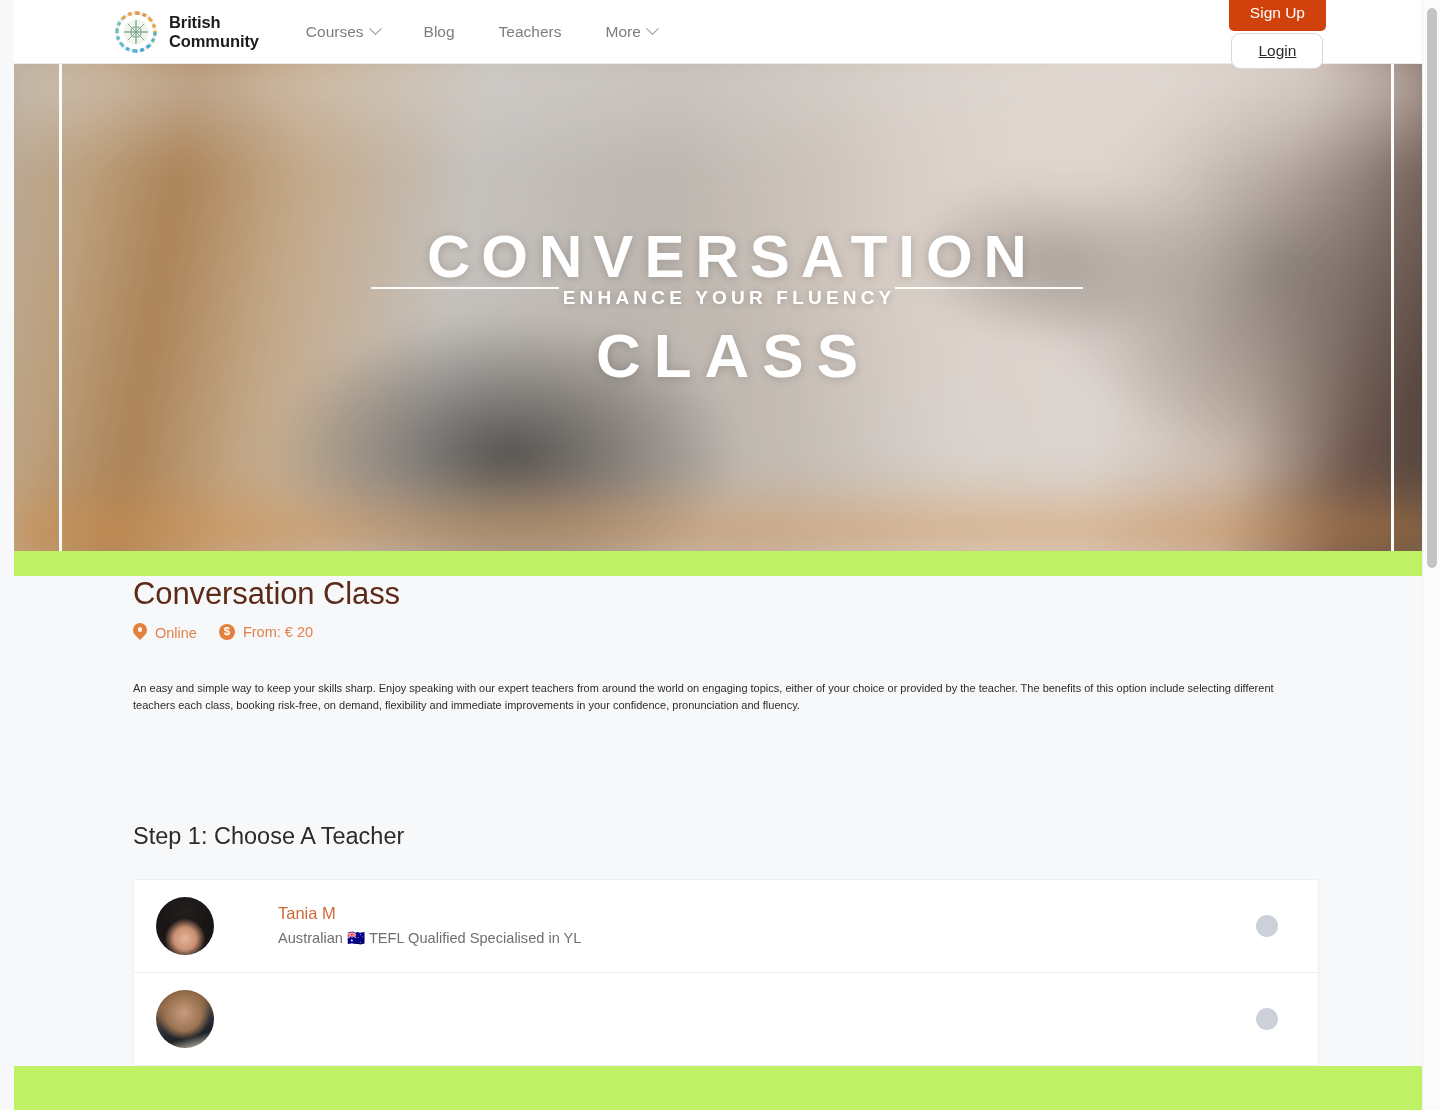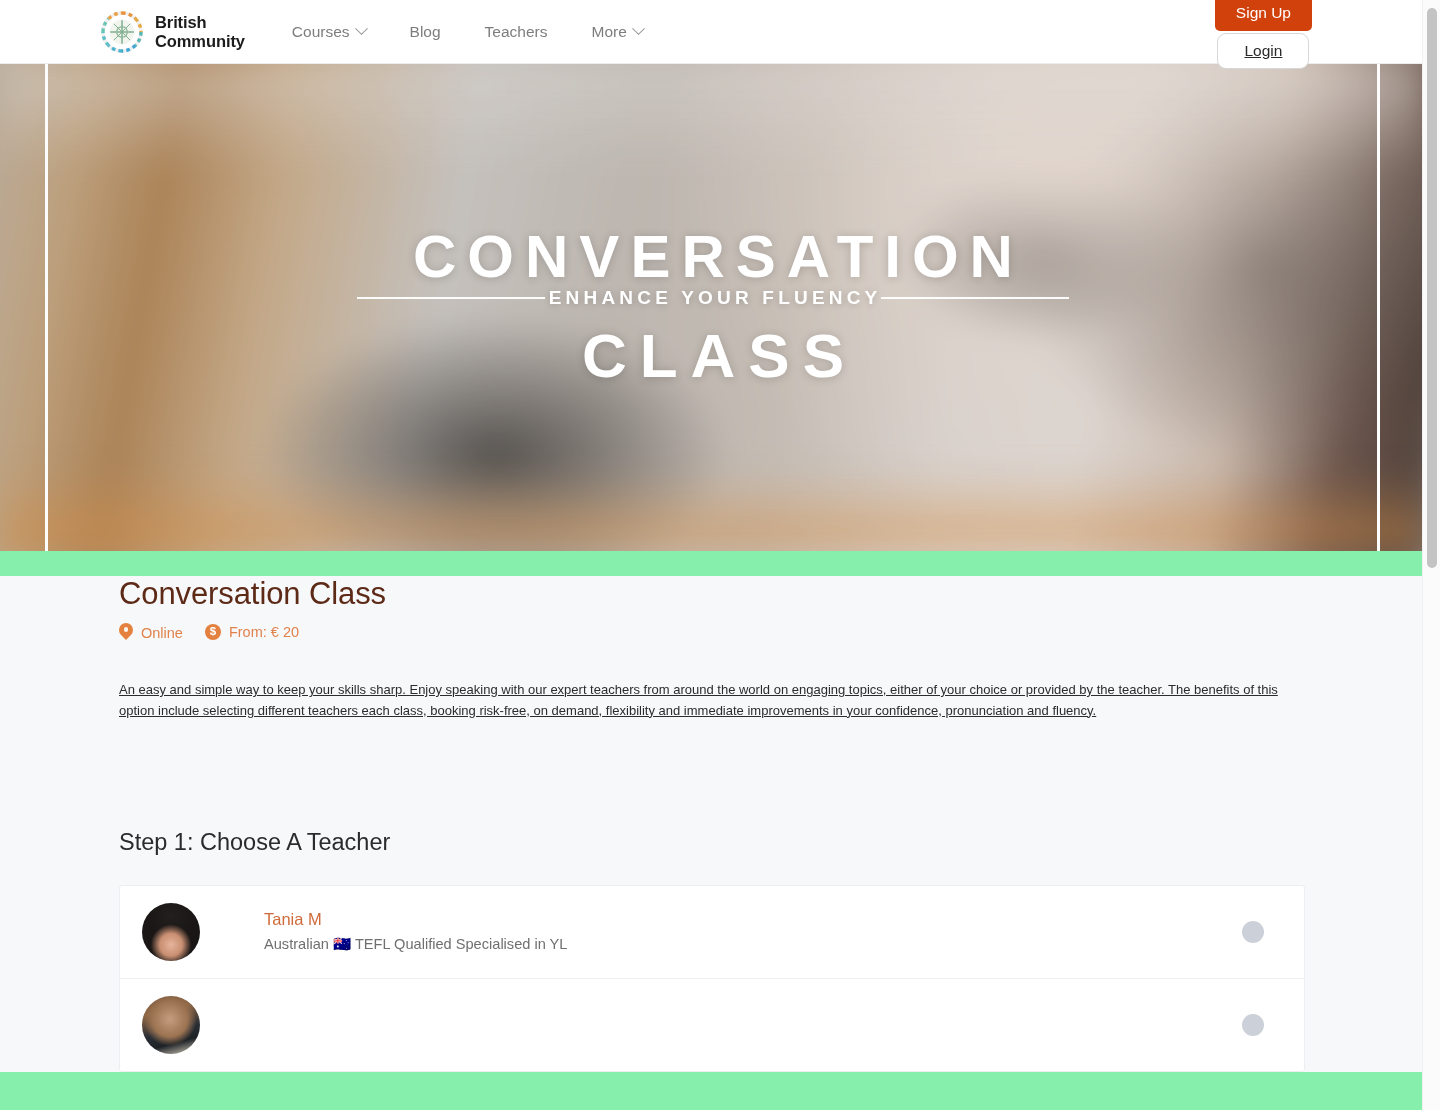--- a/index.html
+++ b/index.html
@@ -16,25 +16,25 @@
     position: relative;
     width: 1440px;
     height: 1110px;
     overflow: hidden;
     background: #f7f8fa;
   }
 
   
   .page {
     position: absolute;
-    left: 0; top: 0;
+    left: 14px; top: 0;
     width: 1422px;
     height: 1110px;
     overflow: hidden;
-    background: #86efac;
+    background: #bef264;
   }
 
   
   .header {
     position: relative;
     height: 64px;
     background: #ffffff;
     border-bottom: 1px solid #ececec;
     display: flex;
     align-items: center;
@@ -176,21 +176,20 @@
     color: #ffffff;
     font-size: 60px;
     font-weight: 700;
     letter-spacing: 11px;
     line-height: 1;
     text-indent: 11px;
     text-shadow: 0 1px 10px rgba(0,0,0,0.18);
   }
   .hero-sub-wrap {
     display: flex;
-    align-items: center;
     margin-bottom: 16px;
   }
   .hero-sub-line {
     width: 188px;
     height: 2px;
     background: #ffffff;
     opacity: 0.95;
   }
   .hero-sub {
     color: #ffffff;
@@ -273,25 +272,24 @@
     font-weight: 700;
     display: flex;
     align-items: center;
     justify-content: center;
     line-height: 1;
     flex: 0 0 16px;
   }
 
   .desc {
     margin-top: 39px;
-    font-size: 13px;
+    font-size: 11px;
     line-height: 1.58;
     color: #2c2c2c;
     max-width: 1172px;
-    text-decoration: underline;
   }
 
   .step-title {
     margin-top: 108px;
     font-size: 23.5px;
     font-weight: 400;
     color: #2b2b2b;
   }
 
   .teacher-card {

